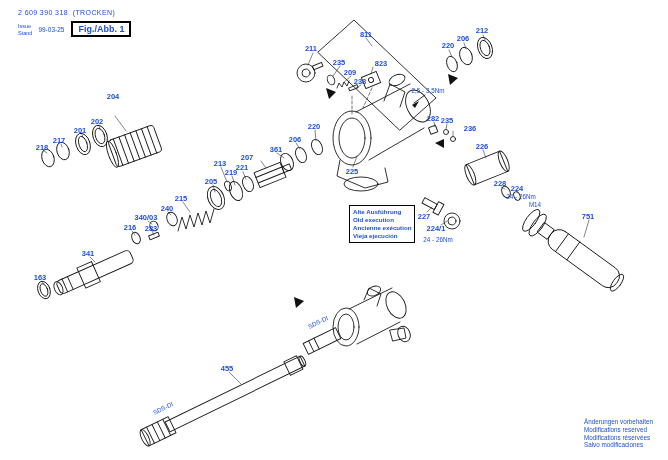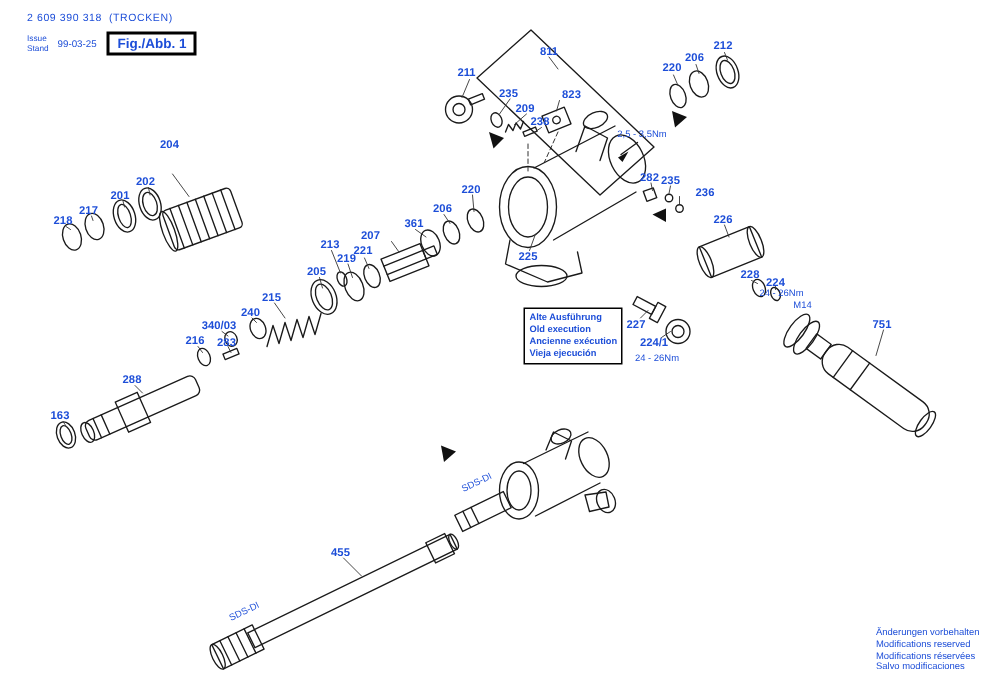--- a/index.html
+++ b/index.html
@@ -288,21 +288,21 @@
       <div class="part-label" style="left: 436px; top: 228px;">224/1</div>
       <div class="part-label" style="left: 588px; top: 216px;">751</div>
       <div class="part-label" style="left: 211px; top: 181px;">205</div>
       <div class="part-label" style="left: 231px; top: 172px;">219</div>
       <div class="part-label" style="left: 242px; top: 167px;">221</div>
       <div class="part-label" style="left: 181px; top: 198px;">215</div>
       <div class="part-label" style="left: 167px; top: 208px;">240</div>
       <div class="part-label" style="left: 146px; top: 217px;">340/03</div>
       <div class="part-label" style="left: 130px; top: 227px;">216</div>
       <div class="part-label" style="left: 151px; top: 228px;">283</div>
-      <div class="part-label" style="left: 88px; top: 253px;">288</div>
+      <div class="part-label" style="left: 88px; top: 253px;">341</div>
       <div class="part-label" style="left: 40px; top: 277px;">163</div>
       <div class="part-label" style="left: 227px; top: 368px;">455</div>
       <div class="note-label" style="left: 428px; top: 90px;">2,5 - 3,5Nm</div>
       <div class="note-label" style="left: 521px; top: 196px;">24 - 26Nm</div>
       <div class="note-label" style="left: 535px; top: 204px;">M14</div>
       <div class="note-label" style="left: 438px; top: 239px;">24 - 26Nm</div>
       <div class="note-label" style="left: 318px; top: 322px; transform: translate(-50%, -50%) rotate(-26deg);">SDS-DI</div>
       <div class="note-label" style="left: 163px; top: 408px; transform: translate(-50%, -50%) rotate(-26deg);">SDS-DI</div>
     </div>
 </div>

